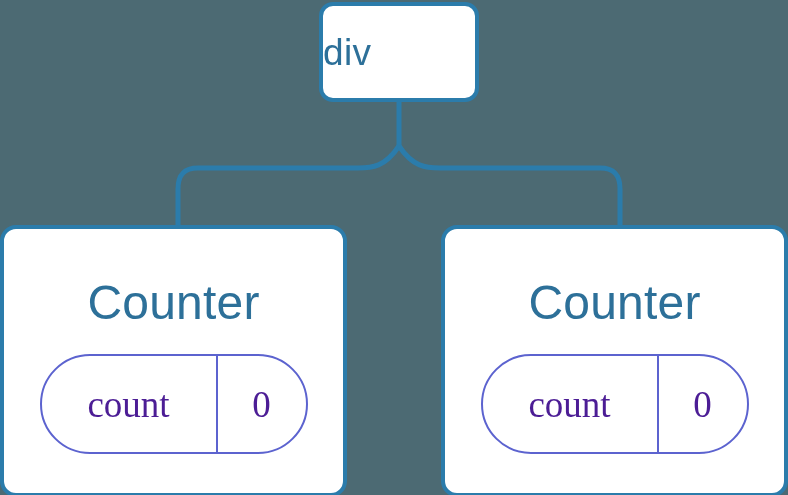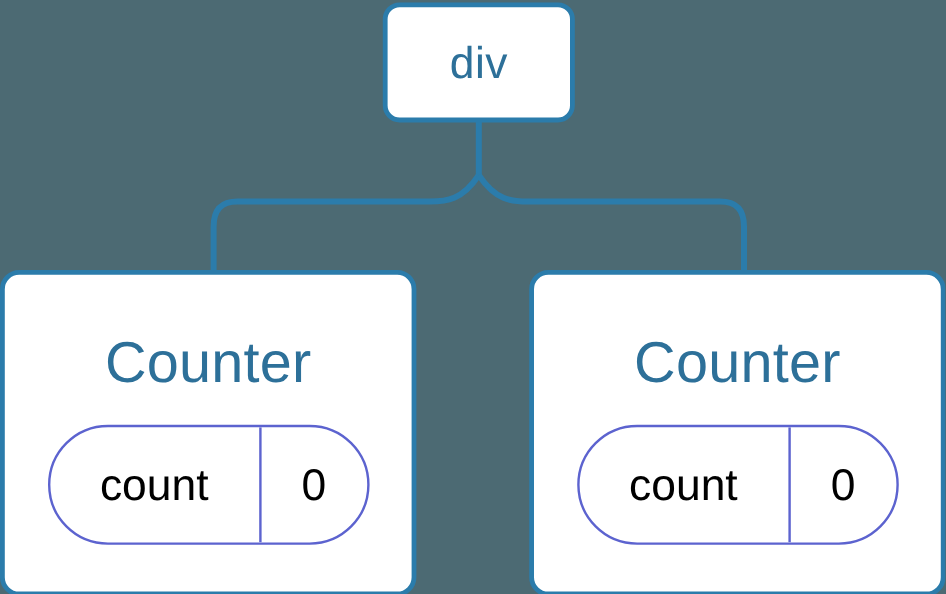--- a/index.html
+++ b/index.html
@@ -36,21 +36,21 @@
     box-sizing: border-box;
   }
   .node-root {
     left: 319px;
     top: 2px;
     width: 160px;
     height: 100px;
     border-radius: 14px;
     display: flex;
     align-items: center;
-    justify-content: center;
+    justify-content: flex-start;
   }
   .root-label {
     color: #2d7099;
     font-size: 37px;
     line-height: 1;
     letter-spacing: 0.3px;
   }
 
   .node-child {
     top: 225px;
@@ -83,23 +83,24 @@
     display: flex;
     align-items: stretch;
     background: #ffffff;
     overflow: hidden;
   }
   .pill-key,
   .pill-val {
     display: flex;
     align-items: center;
     justify-content: center;
-    color: #000000;
+    color: #4c1d95;
     font-size: 37px;
     line-height: 1;
+    font-family: Liberation Serif, serif;
   }
   .pill-key {
     flex: 0 0 174px;
   }
   .pill-val {
     flex: 1 1 auto;
     border-left: 2px solid #5c63cf;
   }
 </style>
 </head>

